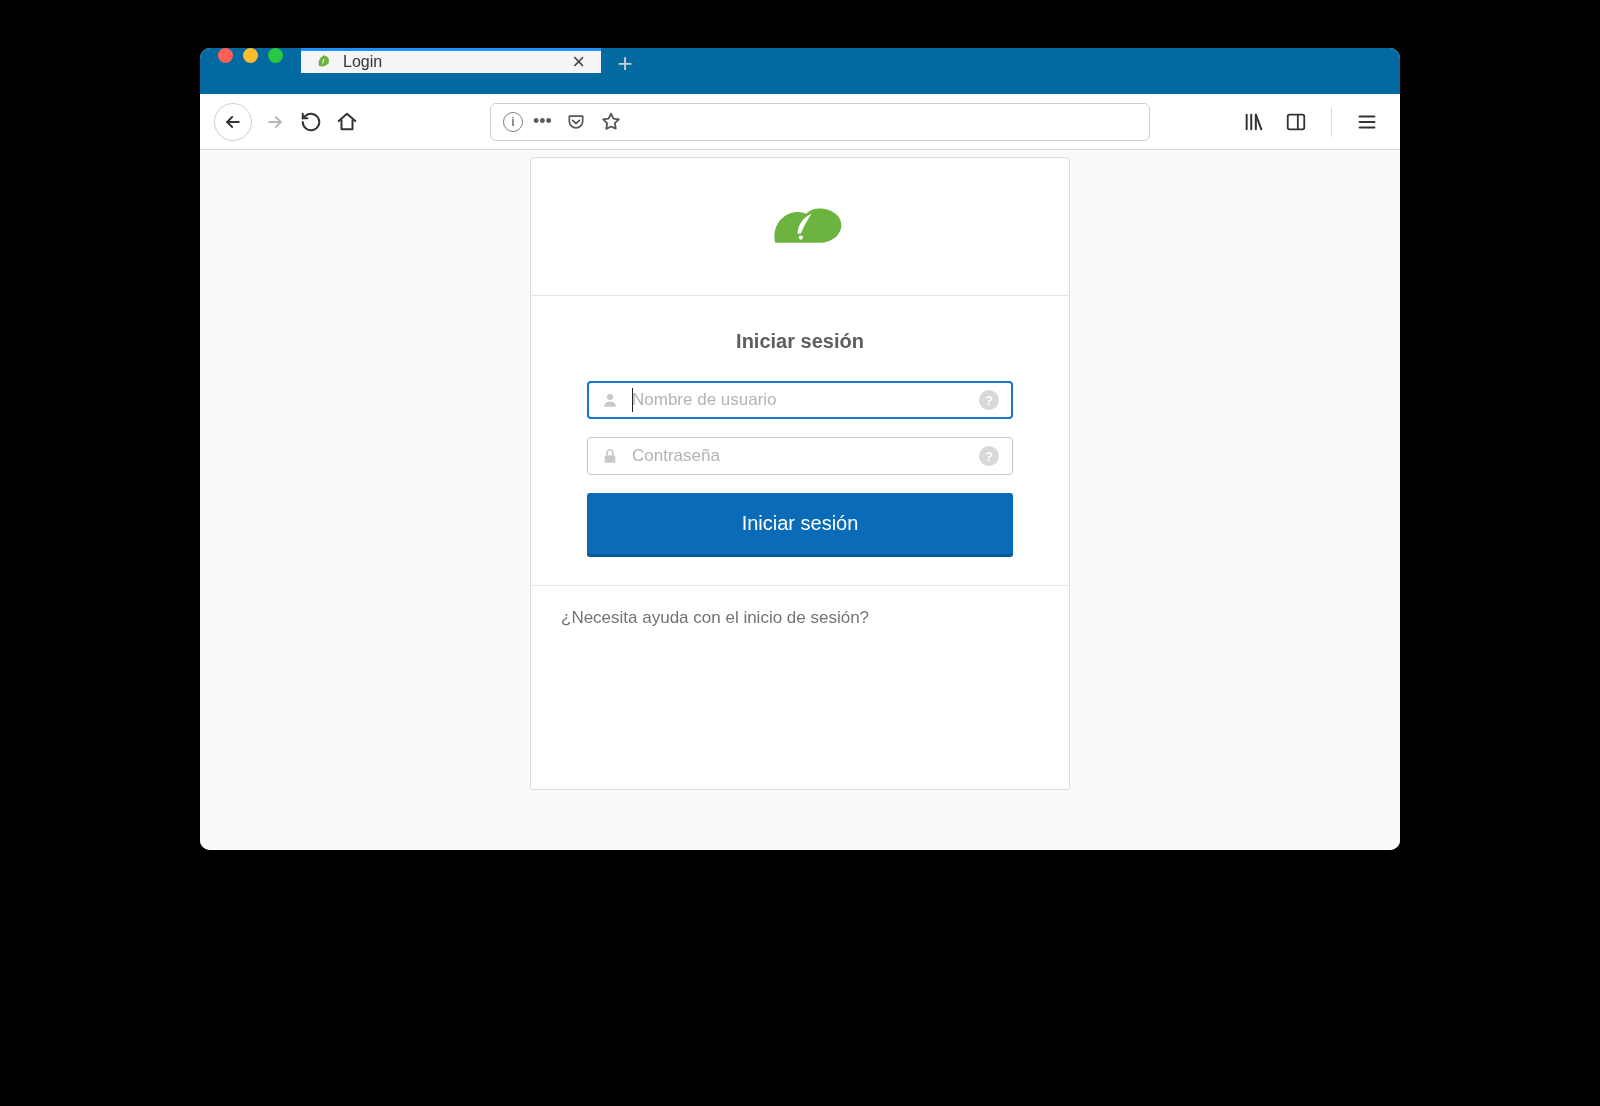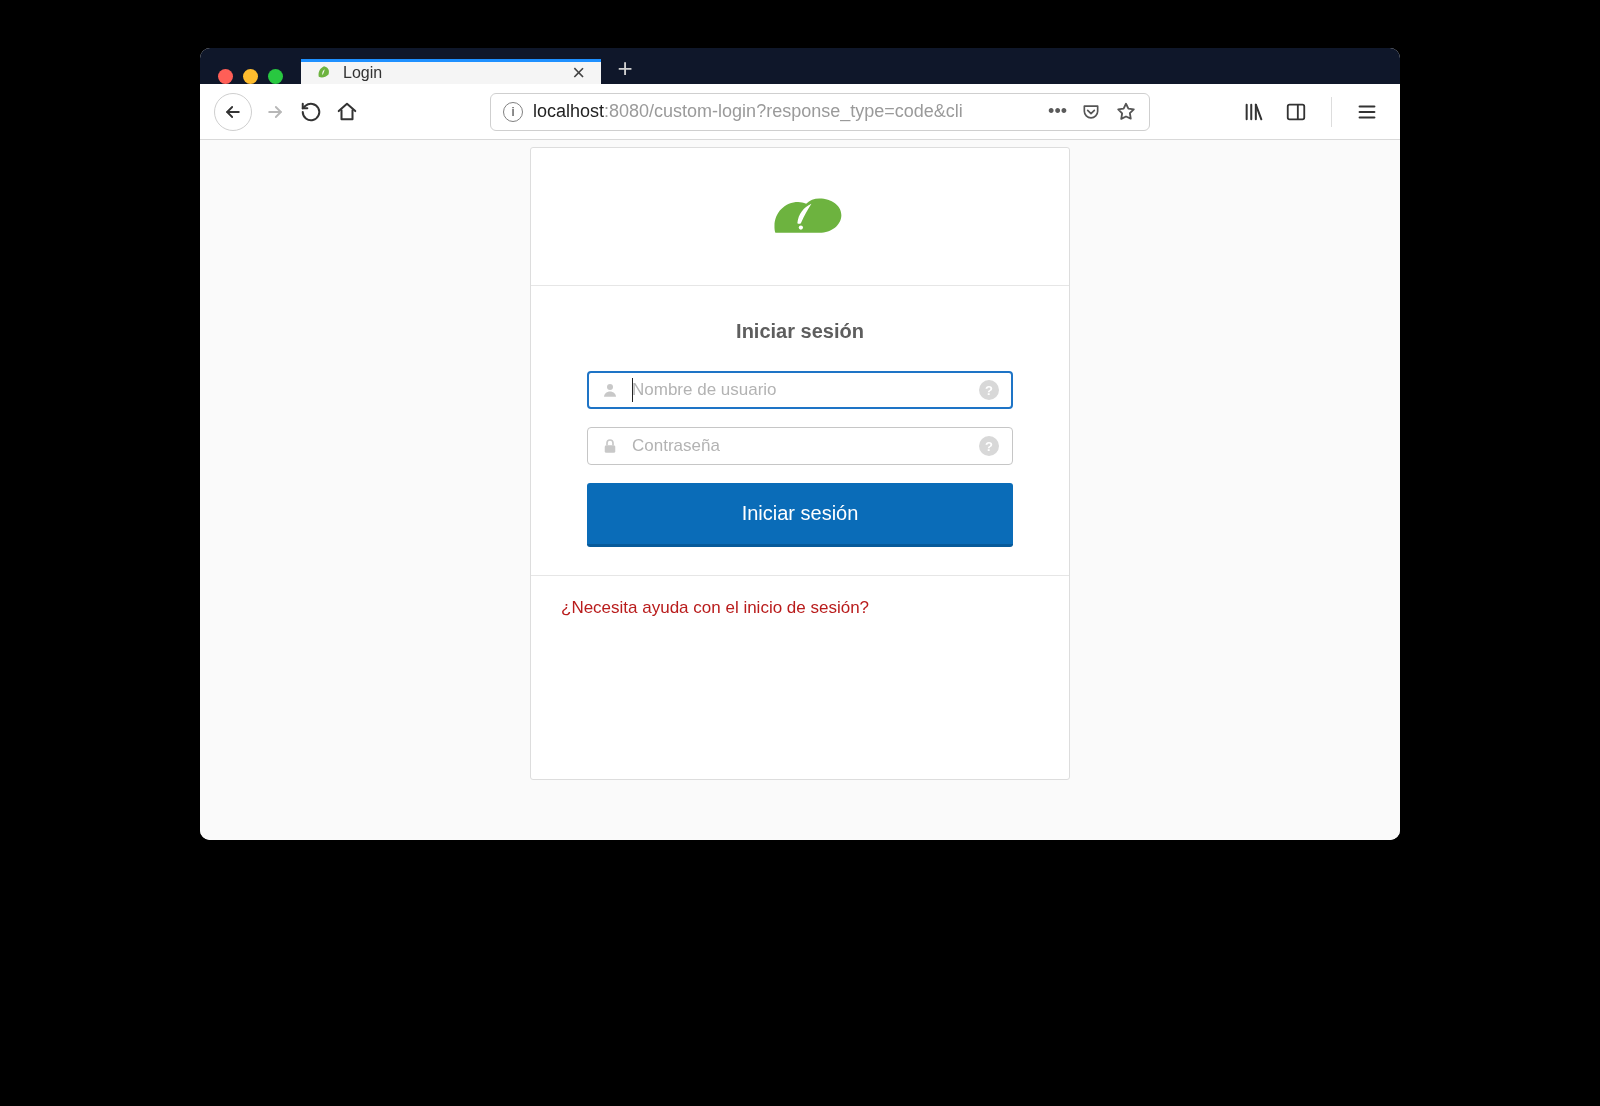--- a/index.html
+++ b/index.html
@@ -1,20 +1,20 @@
 <!DOCTYPE html>
 <html><head>
   <meta charset="utf-8">
   <style>
     *{box-sizing:border-box;margin:0;padding:0}
     body{background:#000;font-family:-apple-system,BlinkMacSystemFont,"Segoe UI",Helvetica,Arial,sans-serif;display:flex;align-items:flex-start;justify-content:center;height:1106px;width:1600px}
     .window{width:1200px;margin-top:48px;background:#fff;border-radius:10px;overflow:hidden;box-shadow:0 20px 60px rgba(0,0,0,.6)}
 
     
-    .tabstrip{height:36px;background:#0f172a;display:flex;align-items:flex-end}
+    .tabstrip{height:46px;background:#0369a1;display:flex;align-items:flex-start}
     .traffic{display:flex;align-items:center;gap:10px;padding:0 18px}
     .dot{width:15px;height:15px;border-radius:50%}
     .dot.r{background:#ff5f57}
     .dot.y{background:#febc2e}
     .dot.g{background:#28c840}
     .tab{display:flex;align-items:center;gap:10px;background:#f5f5f5;color:#222;padding:0 14px 0 14px;min-width:300px;border-top:3px solid #1e90ff}
     .tab .favicon{width:18px;height:18px}
     .tab .tab-title{font-size:16px;color:#333}
     .tab .tabclose{margin-left:auto;font-size:22px;color:#444;line-height:1;padding:0 2px}
     .newtab{display:flex;align-items:center;justify-content:center;width:48px;color:#cfcfcf;font-size:26px;font-weight:300}
@@ -99,23 +99,20 @@
     </span>
     <span class="tb-icon">
       <svg width="22" height="22" viewBox="0 0 24 24" stroke="#333" stroke-width="2.2" fill="none" stroke-linecap="round" stroke-linejoin="round">
           <path d="M3 11l9-8 9 8"></path>
           <path d="M6 10v10h12V10"></path>
         </svg>
     </span>
 
     <div class="addr">
       <span class="info">i</span>
-      <span class="urltext">
-        <span class="host">localhost</span><span class="rest">:8080/custom-login?response_type=code&amp;cli</span>
-      </span>
       <span class="trail">
         <span>•••</span>
         <span>
           <svg width="20" height="20" viewBox="0 0 24 24" stroke="#555" stroke-width="2" fill="none" stroke-linecap="round" stroke-linejoin="round">
               <path d="M4 5h16v6a8 8 0 0 1-16 0V5z"></path>
               <path d="M8 10l4 4 4-4"></path>
             </svg>
         </span>
         <span>
           <svg width="22" height="22" viewBox="0 0 24 24" stroke="#555" stroke-width="2" fill="none" stroke-linecap="round" stroke-linejoin="round">
@@ -188,19 +185,19 @@
           </span>
           <input type="password" placeholder="Contraseña" style="">
           <span class="right-ic">?</span>
         </div>
 
 
         <button class="submit">Iniciar sesión</button>
       </div>
 
       <div class="card-foot">
-        <a style="color:#b91c1c;text-decoration:none">¿Necesita ayuda con el inicio de sesión?</a>
+        <a style="color:#737373;text-decoration:none">¿Necesita ayuda con el inicio de sesión?</a>
       </div>
 
     </div>
   </div>
 
 </div>
 
 </body></html>

